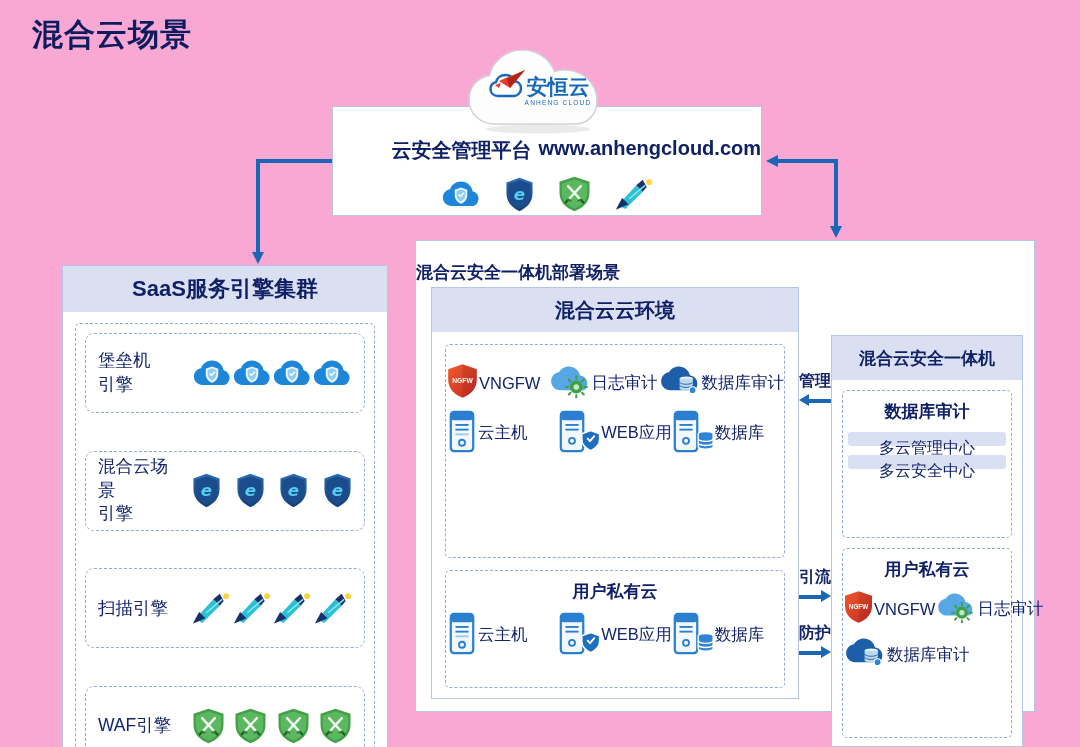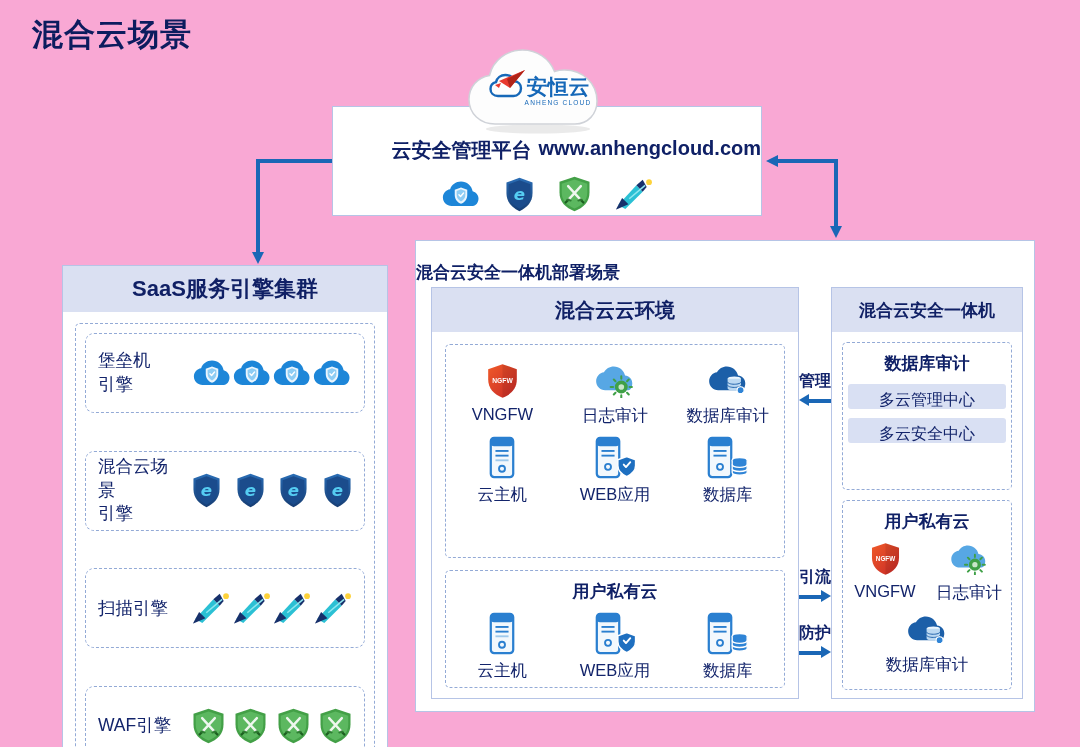--- a/index.html
+++ b/index.html
@@ -40,26 +40,26 @@
   .deploy{left:415px;top:240px;width:620px;height:472px;}
   .deploy-title{margin-top:20px;font-weight:bold;font-size:17px;color:#0f2066;}
   .env{left:15px;top:46px;width:368px;height:412px;}
   .env .band{height:44px;font-size:20px;}
   .pub{left:13px;right:13px;top:56px;height:214px;padding-top:9px;}
   .priv{left:13px;right:13px;top:282px;height:118px;padding-top:9px;}
   .aio{left:415px;top:46px;width:192px;height:412px;}
   .aio .band{height:44px;font-size:17px;}
   .mgmt{left:10px;right:10px;top:54px;height:148px;padding-top:9px;}
   .pool{left:10px;right:10px;top:212px;height:190px;padding-top:9px;}
-  .chip{width:158px;height:25px;line-height:31px;margin:9px auto 0;background:#d9e0f3;
+  .chip{width:158px;height:14px;line-height:31px;margin:9px auto 0;background:#d9e0f3;
         color:#13246b;font-size:16px;text-align:center;border-radius:3px;}
 
   .grid3{display:flex;margin-top:7px;}
   .grid2{display:flex;margin-top:7px;}
-  .cell{flex:1;display:flex;flex-direction:column;align-items:center;}
+  .cell{flex:1;display:flex;flex-direction:row;align-items:center;}
   .icwrap{display:flex;align-items:center;justify-content:center;}
   .h40{height:40px;} .h46{height:46px;} .h38{height:38px;}
   .cap{font-size:16.5px;color:#13246b;margin-top:4px;white-space:nowrap;}
   .single{margin-top:8px;}
 
   
   .flow{position:absolute;left:377px;width:44px;text-align:center;font-size:16px;
         font-weight:600;color:#13246b;}
   .harrow{position:absolute;height:3.5px;background:#1a67b6;}
   .harrow.left::after{content:"";position:absolute;left:-10px;top:-4.75px;
@@ -393,21 +393,21 @@
                 <svg width="43" height="43" viewBox="0 0 46 46">
                   <use href="#i-server-db"></use>
                 </svg>
               </span>
             <div class="cap">数据库</div>
           </div>
         </div>
       </div>
     </div>
 
-    <div class="box aio" style="position:absolute;">
+    <div class="box aio" style="position:absolute;margin-top:48px;">
       <div class="band">混合云安全一体机</div>
 
       <div class="dash mgmt">
         <div class="sub-title">数据库审计</div>
         <div class="chip">多云管理中心</div>
         <div class="chip">多云安全中心</div>
       </div>
 
       <div class="dash pool">
         <div class="sub-title">用户私有云</div>

